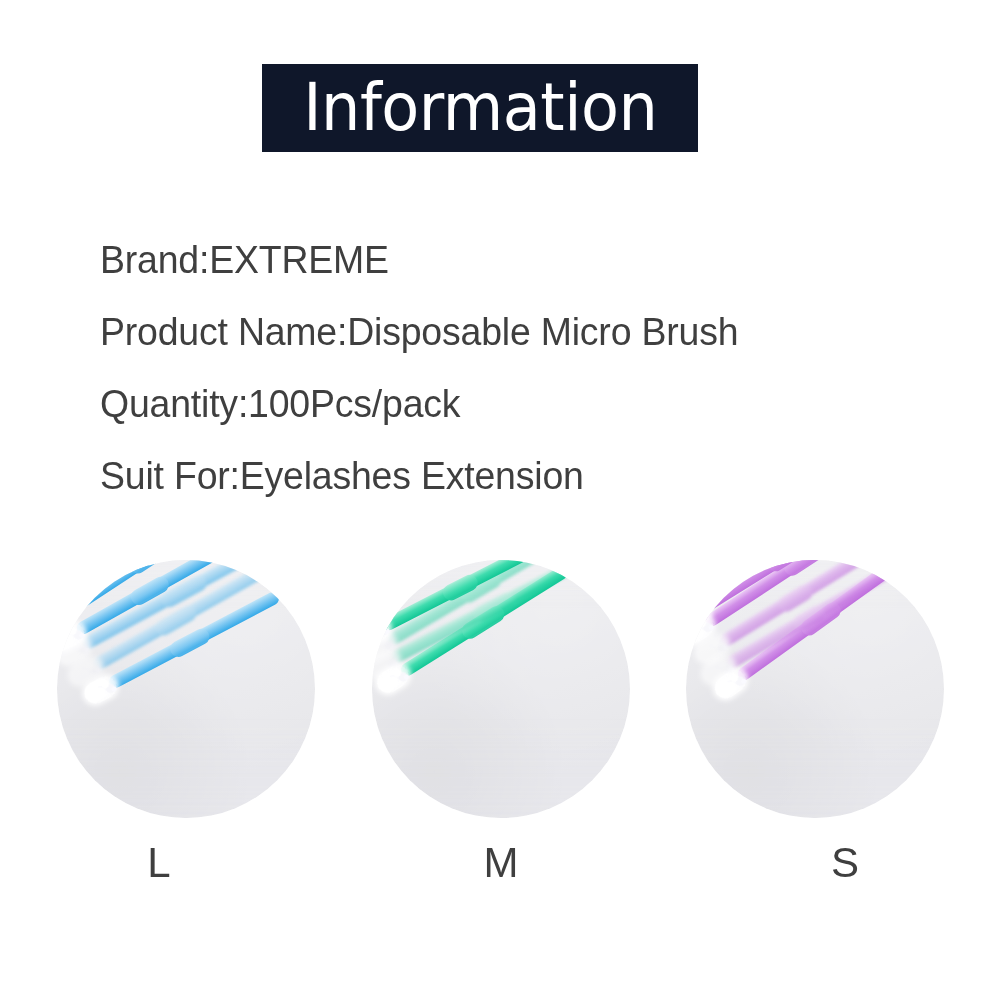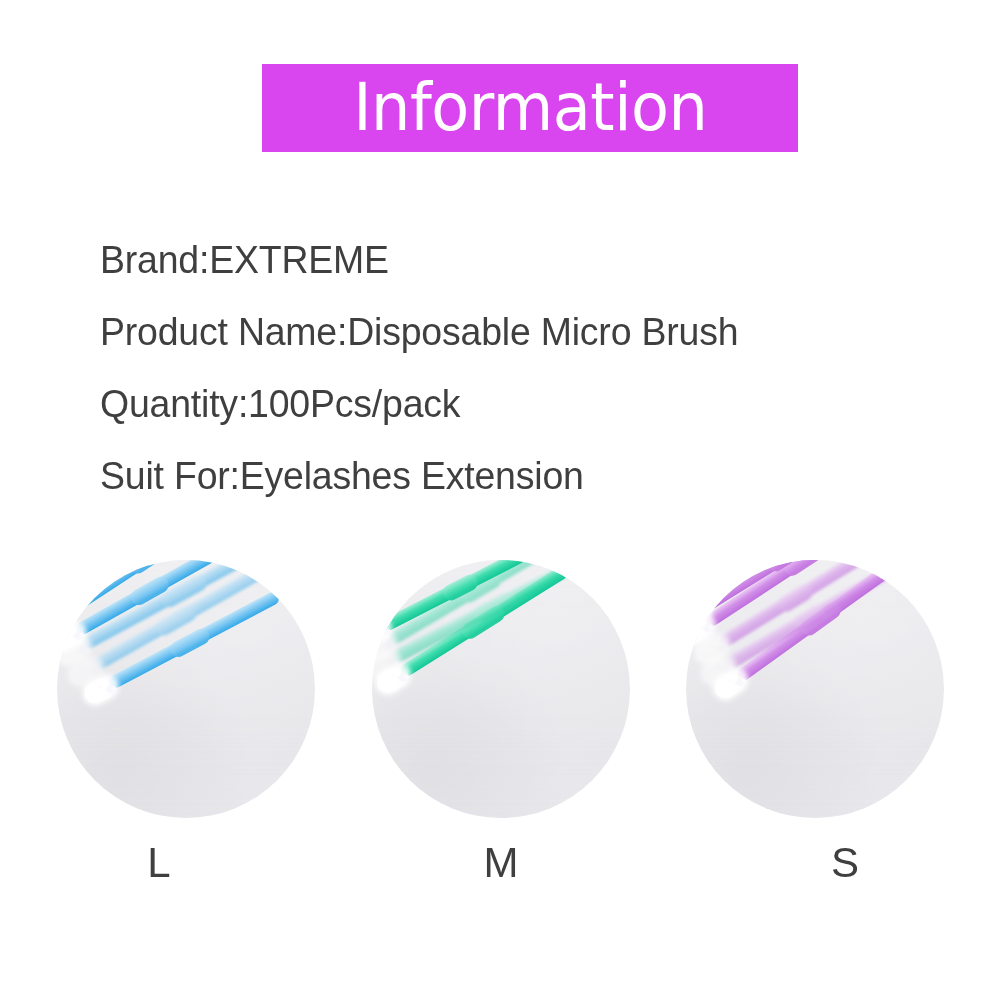--- a/index.html
+++ b/index.html
@@ -15,23 +15,23 @@
     overflow: hidden;
     font-family: "Liberation Sans", sans-serif;
     -webkit-font-smoothing: antialiased;
   }
 
   
   .banner {
     position: absolute;
     left: 262px;
     top: 64px;
-    width: 536px;
+    width: 436px;
     height: 88px;
-    background: #d946ef;
+    background: #0f172a;
     display: flex;
     align-items: center;
     justify-content: center;
   }
   .banner-title {
     color: #ffffff;
     font-family: "DejaVu Sans", sans-serif;
     font-size: 66px;
     line-height: 66px;
     font-weight: 400;

